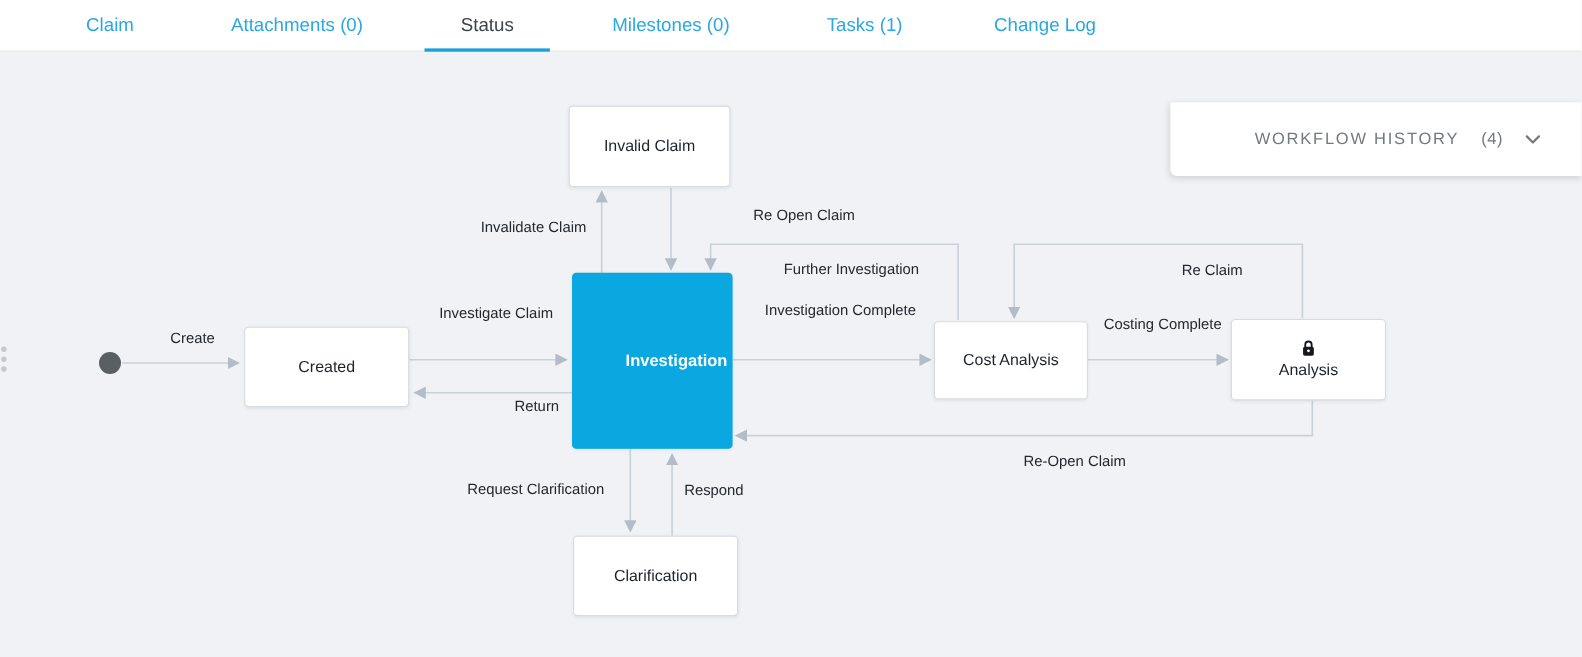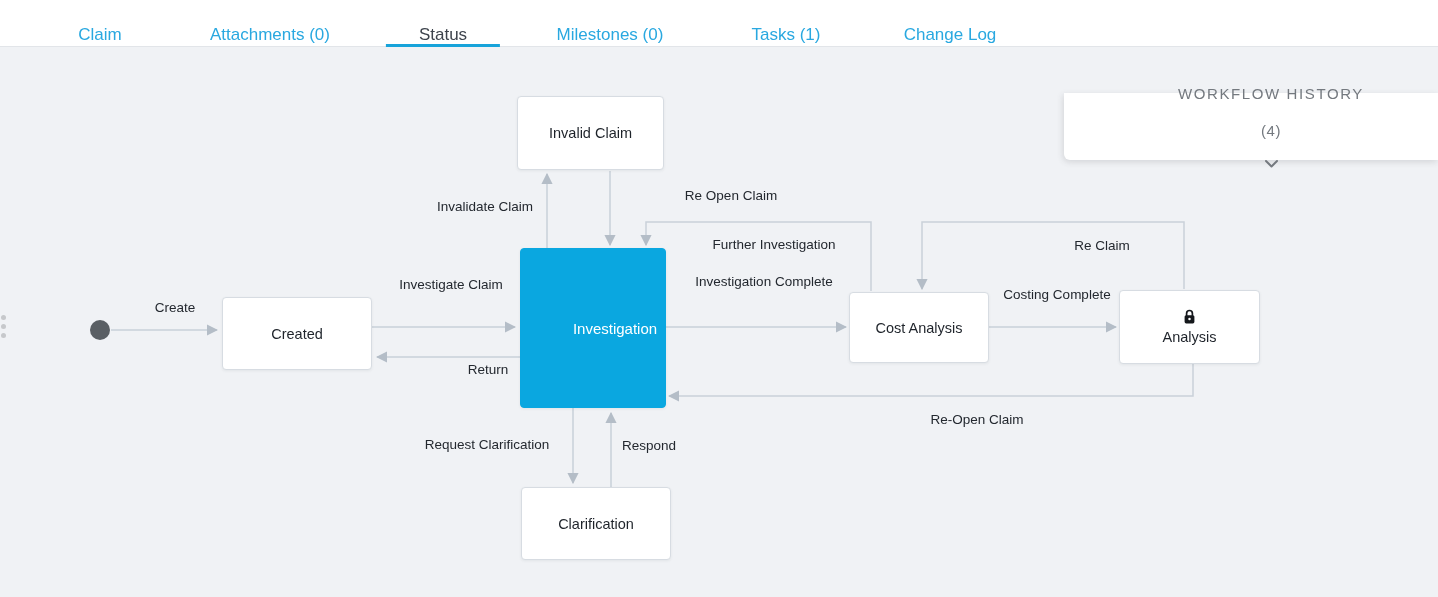--- a/index.html
+++ b/index.html
@@ -1,44 +1,44 @@
 <!DOCTYPE html>
 <html><head>
 <meta charset="utf-8">
 <style>
   * { margin:0; padding:0; box-sizing:border-box; }
   html,body { width:1438px; height:597px; font-family:"Liberation Sans", sans-serif; background:#f0f2f5; overflow:hidden; }
 
   
   .tabbar { position:relative; width:1438px; height:47px; background:#ffffff; border-bottom:1px solid #e2e5e9; z-index:5; }
   .tab { position:absolute; top:0; height:47px; line-height:46px; transform:translateX(-50%);
-         font-size:17px; color:#29a8e0; padding:12px 33px; cursor:pointer; white-space:nowrap; }
+         font-size:17px; color:#29a8e0; padding:0 33px; cursor:pointer; white-space:nowrap; }
   .tab.active { color:#3d434c; font-weight:500; }
   .tab.active .ink { position:absolute; left:0; right:0; bottom:0; height:3px; background:#17a3da; }
 
   
   .canvas { position:relative; width:1438px; height:550px; background:#f0f2f5; }
   .connectors { position:absolute; left:0; top:0; }
 
   
   .node { position:absolute; background:#ffffff; border:1px solid #d7dce2; border-radius:4px;
           box-shadow:0 1px 3px rgba(40,50,60,.07); display:flex; align-items:center; justify-content:center;
           font-size:14.5px; color:#1e232a; cursor:pointer; }
-  .node.current { background:#0aa7e0; border-color:#0aa7e0; color:#ffffff; font-weight:400; font-size:15px;padding-left:44px; }
+  .node.current { background:#0aa7e0; border-color:#0aa7e0; color:#ffffff; font-weight:700; font-size:15px;padding-left:44px; }
   .node.locked { flex-direction:column; gap:4px; }
 
   
   .edge-label { position:absolute; transform:translateX(-50%); white-space:nowrap;
                 font-size:13.5px; color:#23282f; }
 
   
   .wf-panel { position:absolute; right:0; top:46px; width:374px; height:67px; background:#ffffff;
               border-radius:0 0 0 6px; box-shadow:-1px 2px 6px rgba(60,64,67,.16);
               display:flex; align-items:center; justify-content:center; gap:20px; padding-left:40px;
-              cursor:pointer; z-index:6;flex-direction:column; }
+              cursor:pointer; z-index:6; }
   .wf-title { font-size:15px; letter-spacing:1.6px; color:#74797f; }
   .wf-count { font-size:15px; color:#74797f; letter-spacing:.5px; }
   .wf-chevron { display:flex; align-items:center; }
 
   
   .drag-handle { position:absolute; left:1px; top:268px; display:flex; flex-direction:column; gap:4px; cursor:grab; }
   .drag-handle i { width:5px; height:5px; border-radius:50%; background:#c6c8cb; display:block; }
 </style>
 </head>
 <body>

